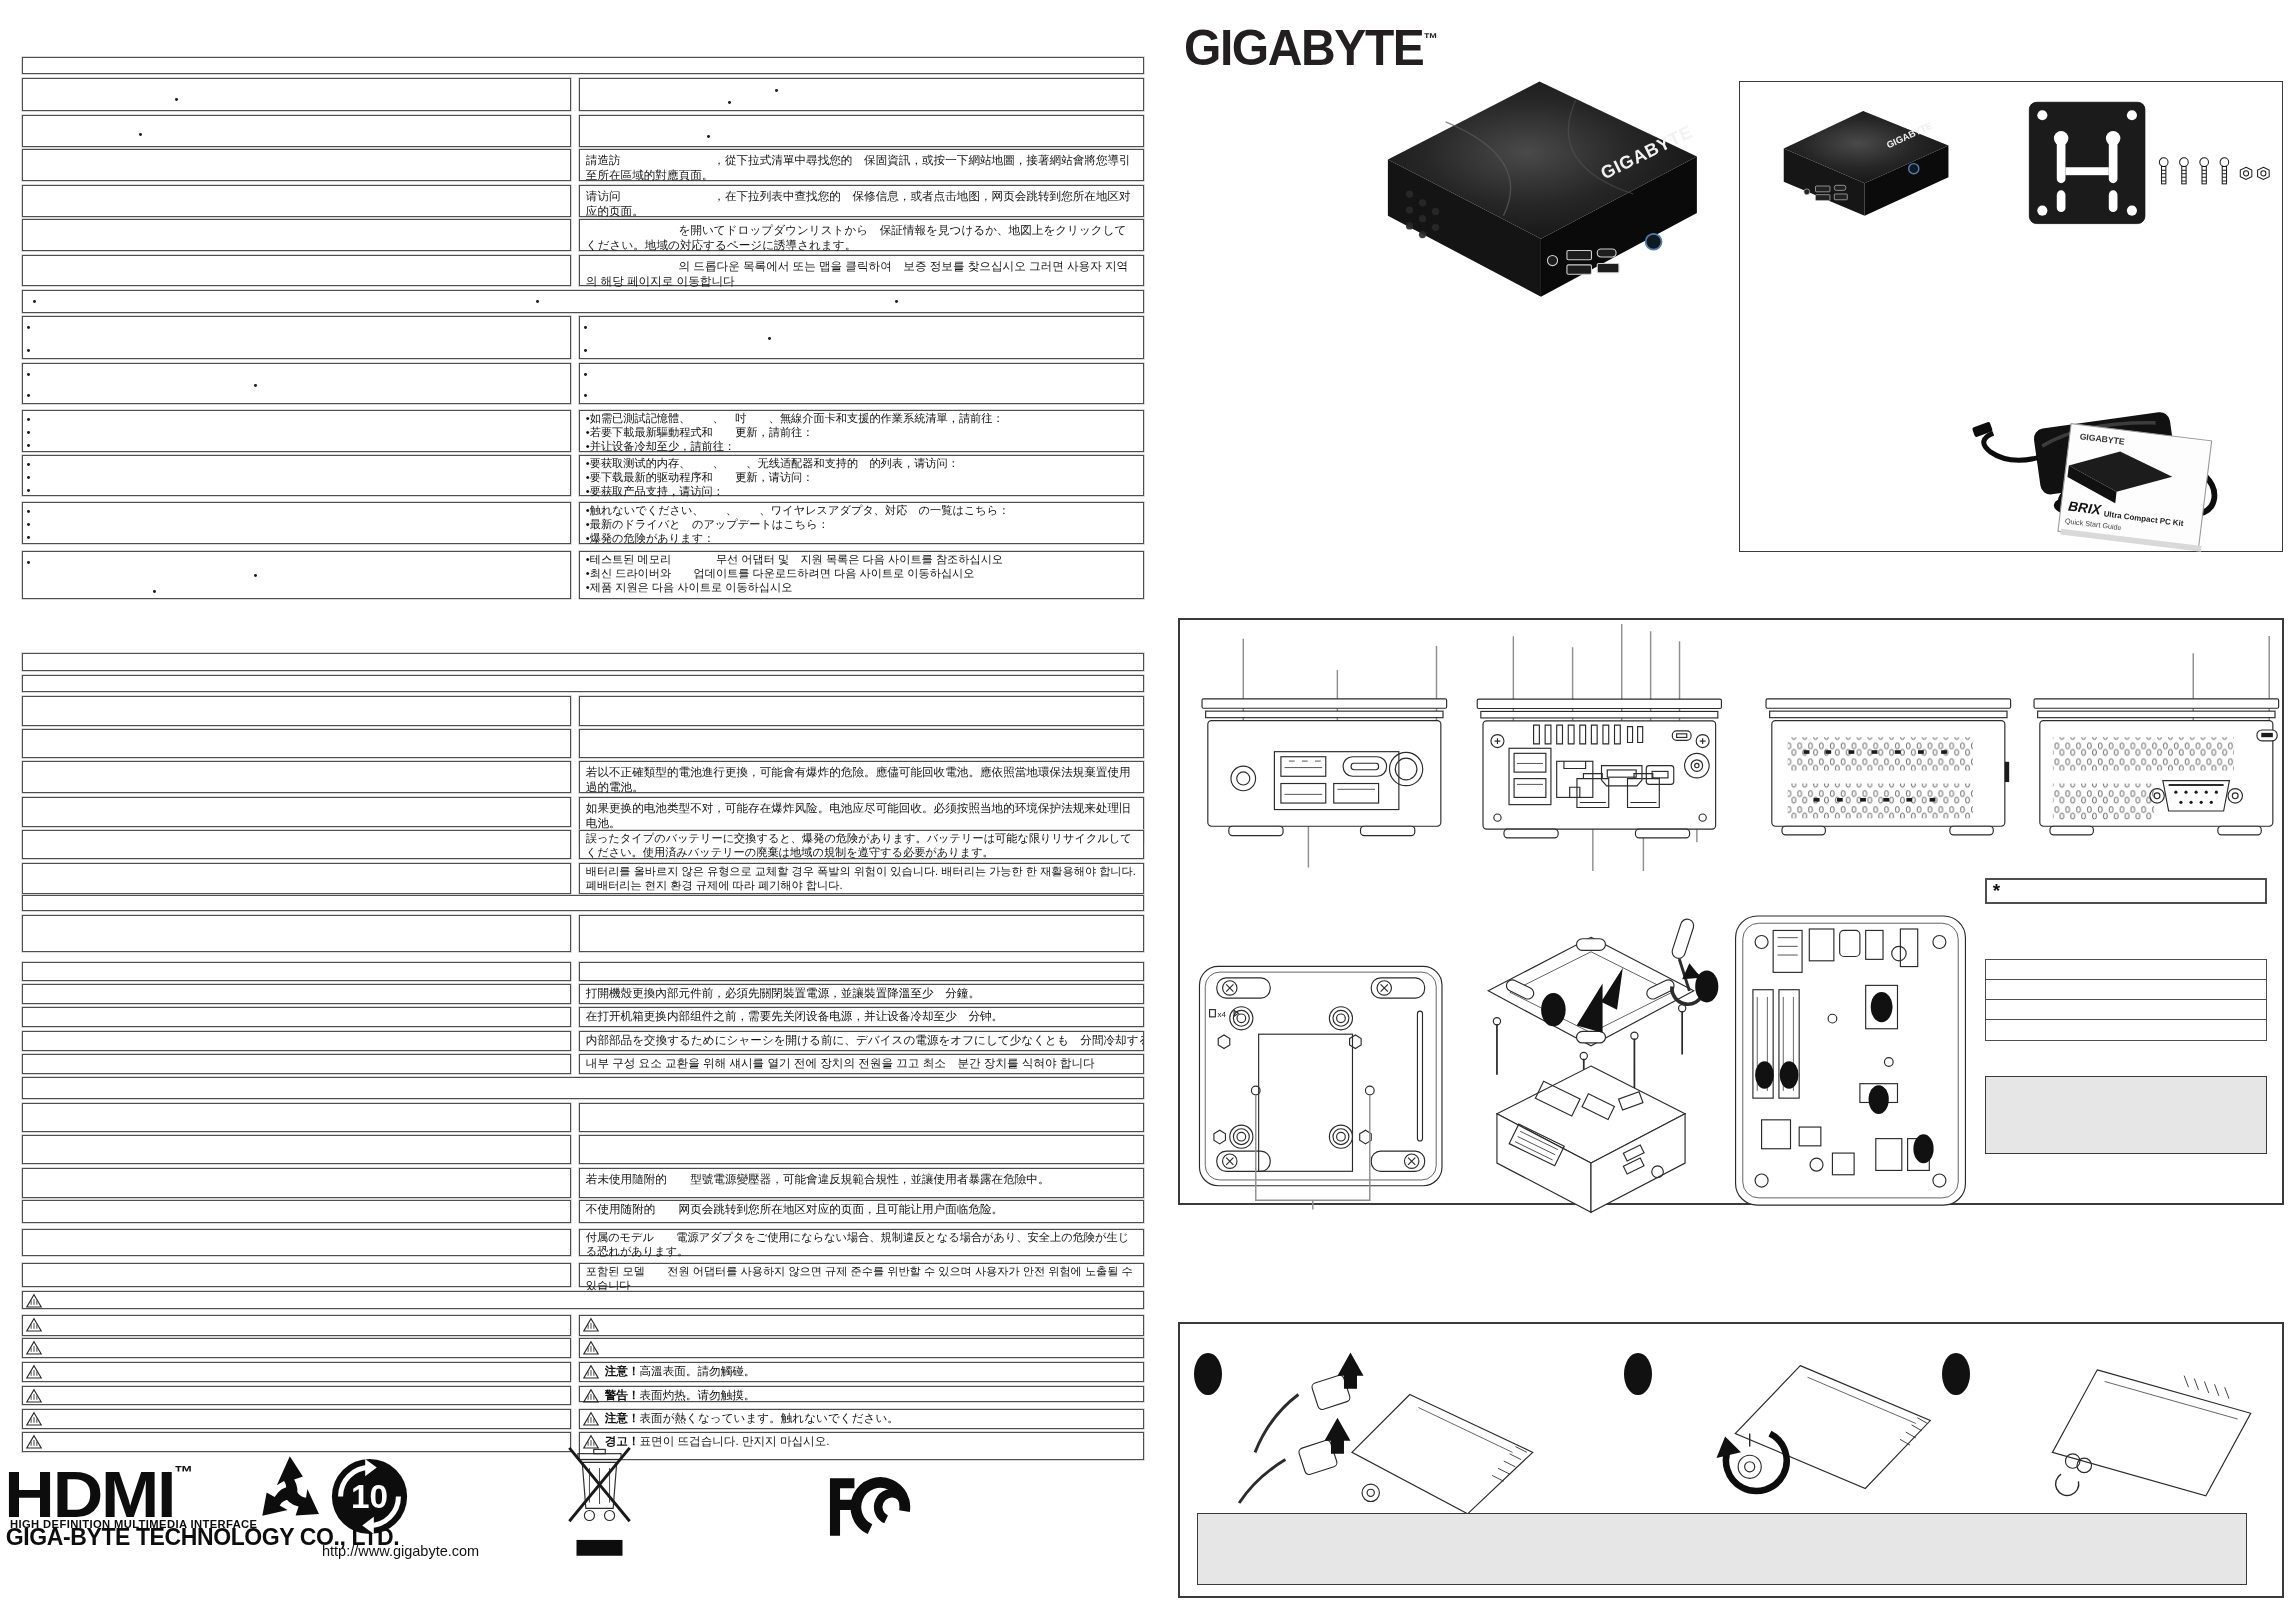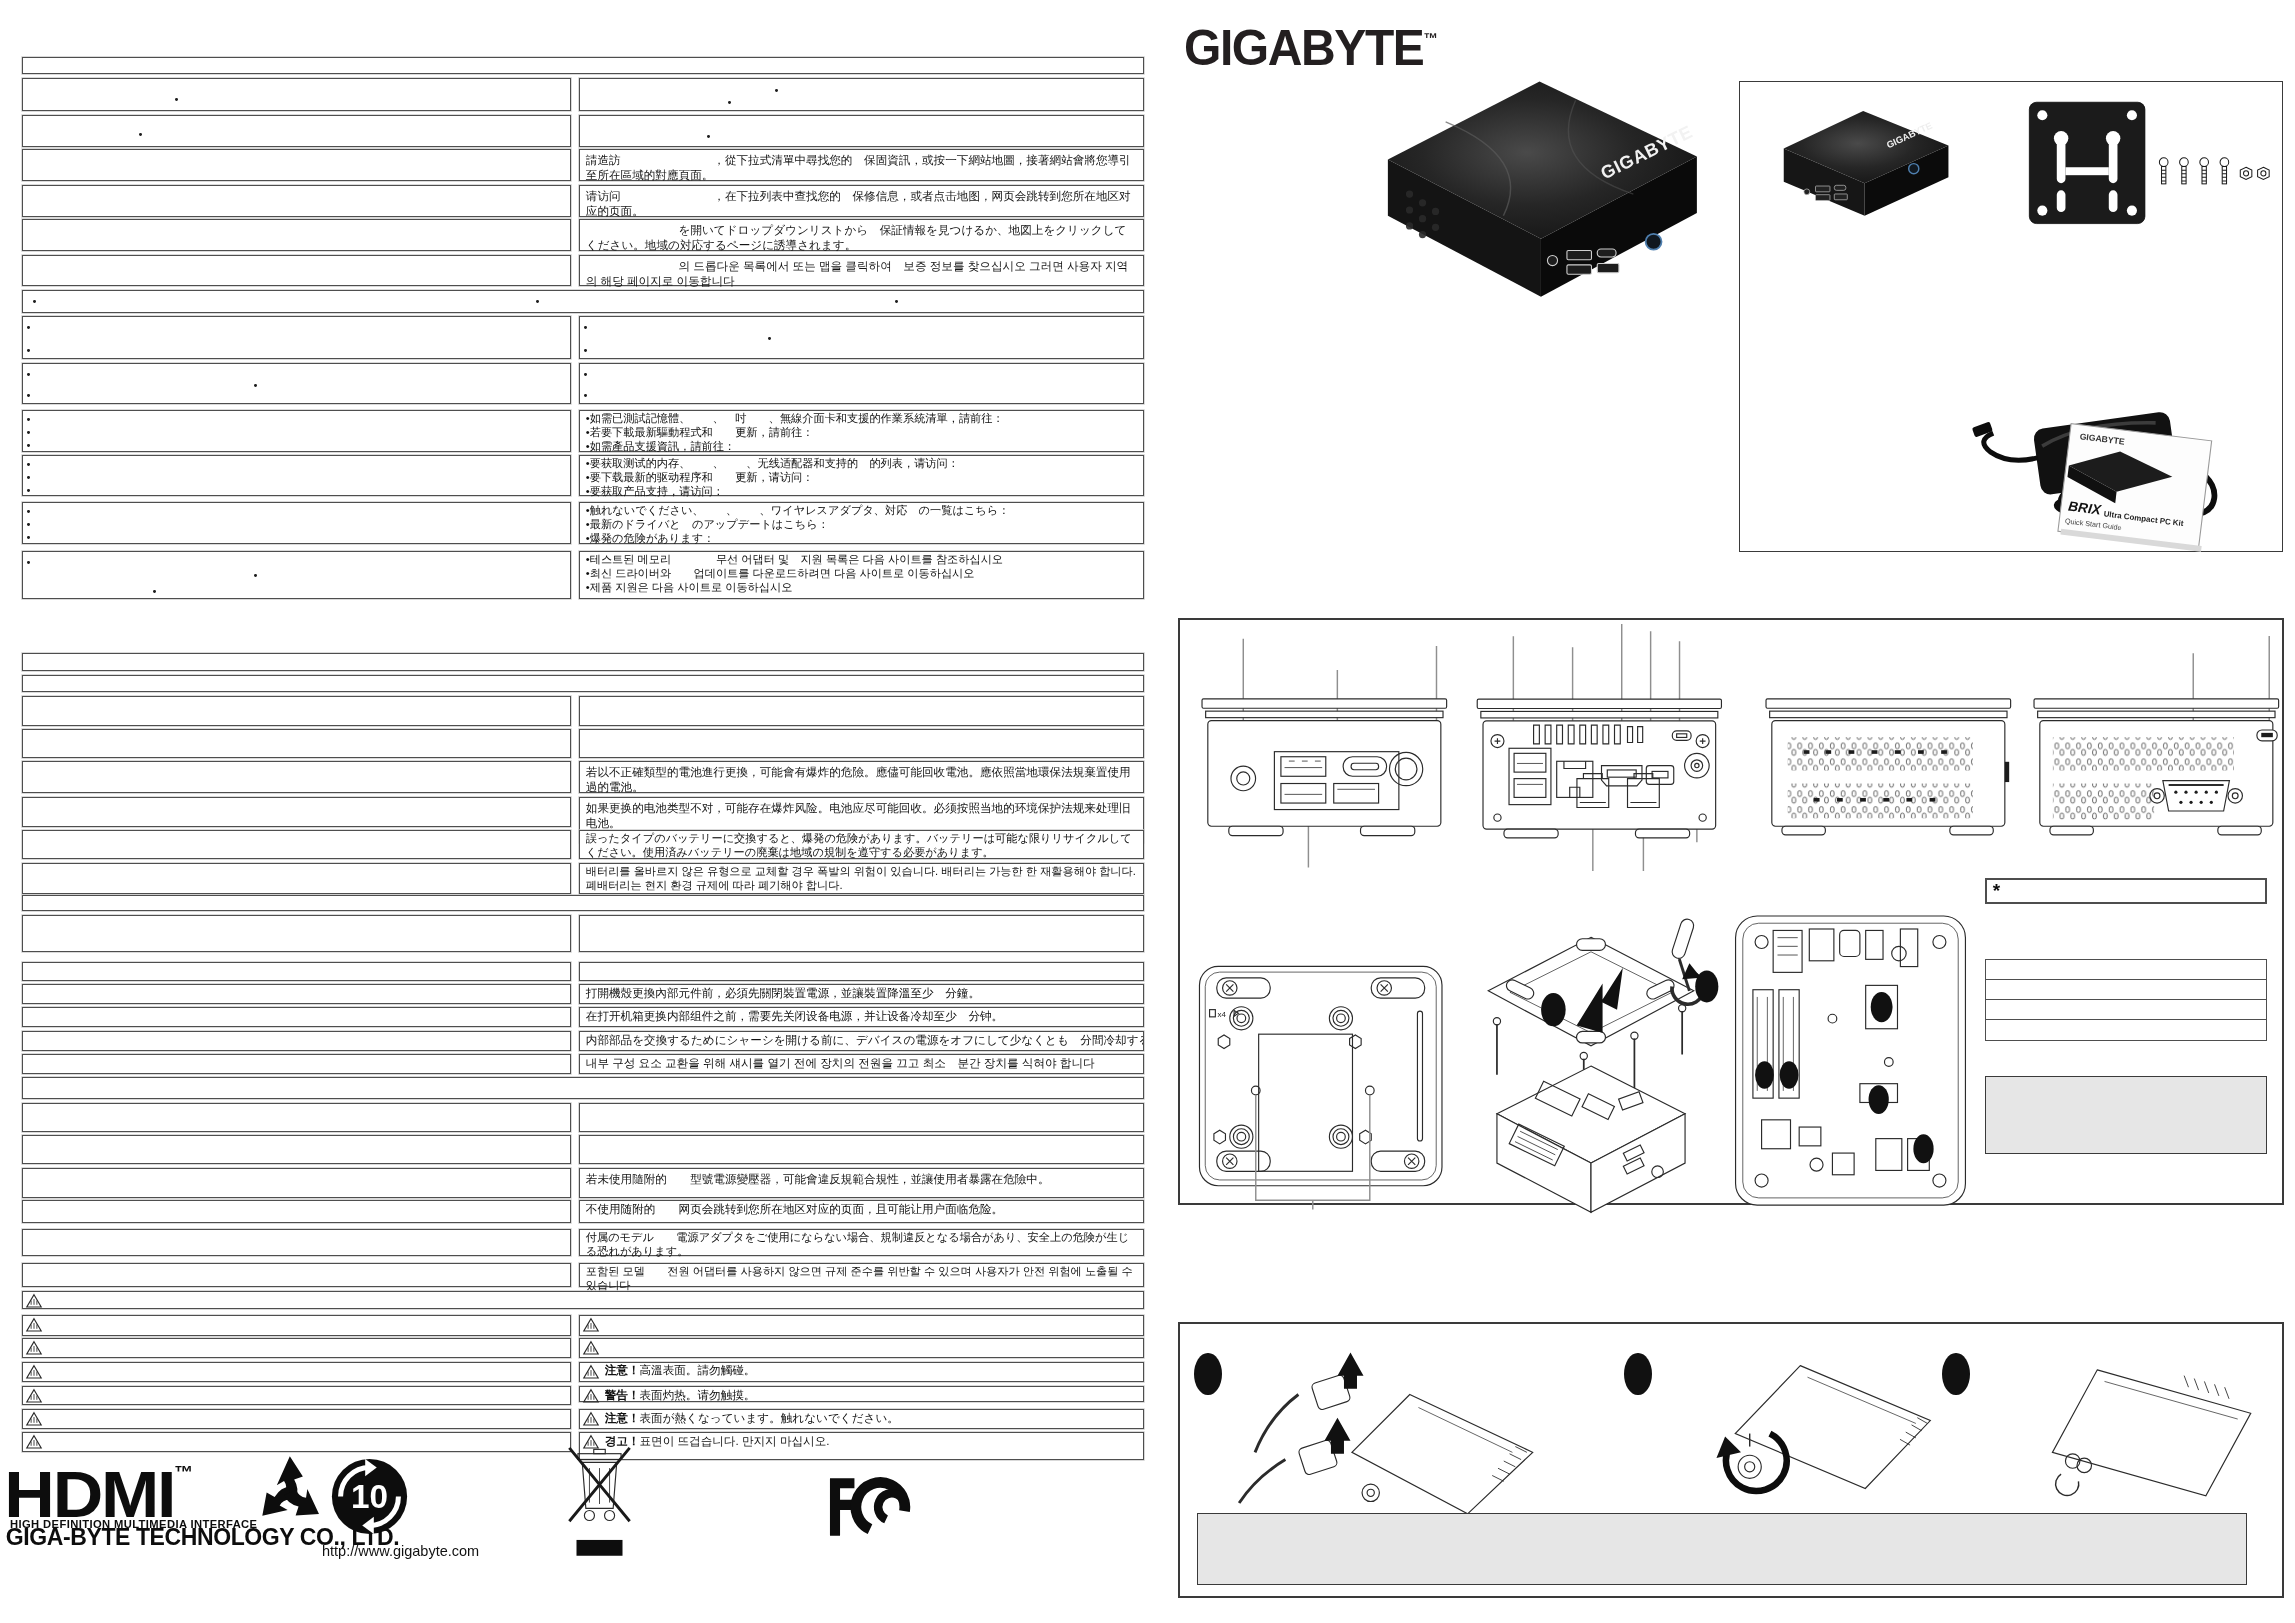--- a/index.html
+++ b/index.html
@@ -92,21 +92,21 @@
         <i class="d" style="left:4.3px;top:30px;"></i>
       </div>
     <div class="r lc" style="top:354px;height:42px;">
         <i class="d" style="left:4.3px;top:7.2px;"></i>
         <i class="d" style="left:4.3px;top:20px;"></i>
         <i class="d" style="left:4.3px;top:33px;"></i>
       </div>
     <div class="r rc sm" style="top:354px;height:42px;">
       <span style="display:block">•如需已測試記憶體、　　、　吋　　、無線介面卡和支援的作業系統清單，請前往：</span>
       <span style="display:block">•若要下載最新驅動程式和　　更新，請前往：</span>
-      <span style="display:block">•如需產品支援資訊，請前往：</span>
+      <span style="display:block">•并让设备冷却至少，請前往：</span>
     </div>
     <div class="r lc" style="top:399px;height:41px;">
         <i class="d" style="left:4.3px;top:7.2px;"></i>
         <i class="d" style="left:4.3px;top:20px;"></i>
         <i class="d" style="left:4.3px;top:33px;"></i>
       </div>
     <div class="r rc sm" style="top:399px;height:41px;">
       <span style="display:block">•要获取测试的内存、　　、　　、无线适配器和支持的　的列表，请访问：</span>
       <span style="display:block">•要下载最新的驱动程序和　　更新，请访问：</span>
       <span style="display:block">•要获取产品支持，请访问：</span>
@@ -222,21 +222,21 @@
             <path d="M7,9 v6 M11,7 v8 M15,9 v6" class="ln" style="stroke-width:1.2"></path>
           </svg>
         </div>
       </div>
     <div class="r rc" style="top:709px;height:19.5px;">
       <div class="trirow">
           <svg class="tri" width="16" height="13.7" viewBox="0 0 22 19">
             <polygon points="11,1 21,18 1,18" class="ln"></polygon>
             <path d="M7,9 v6 M11,7 v8 M15,9 v6" class="ln" style="stroke-width:1.2"></path>
           </svg>
-      <span class="one" style="padding:0;font-family:Liberation Mono, monospace;"><span class="b">注意！</span><span>高溫表面。請勿觸碰。</span></span>
+      <span class="one" style="padding:0;"><span class="b">注意！</span><span>高溫表面。請勿觸碰。</span></span>
         </div>
     </div>
     <div class="r lc" style="top:733px;height:19px;">
         <div class="trirow">
           <svg class="tri" width="16" height="13.7" viewBox="0 0 22 19">
             <polygon points="11,1 21,18 1,18" class="ln"></polygon>
             <path d="M7,9 v6 M11,7 v8 M15,9 v6" class="ln" style="stroke-width:1.2"></path>
           </svg>
         </div>
       </div>

